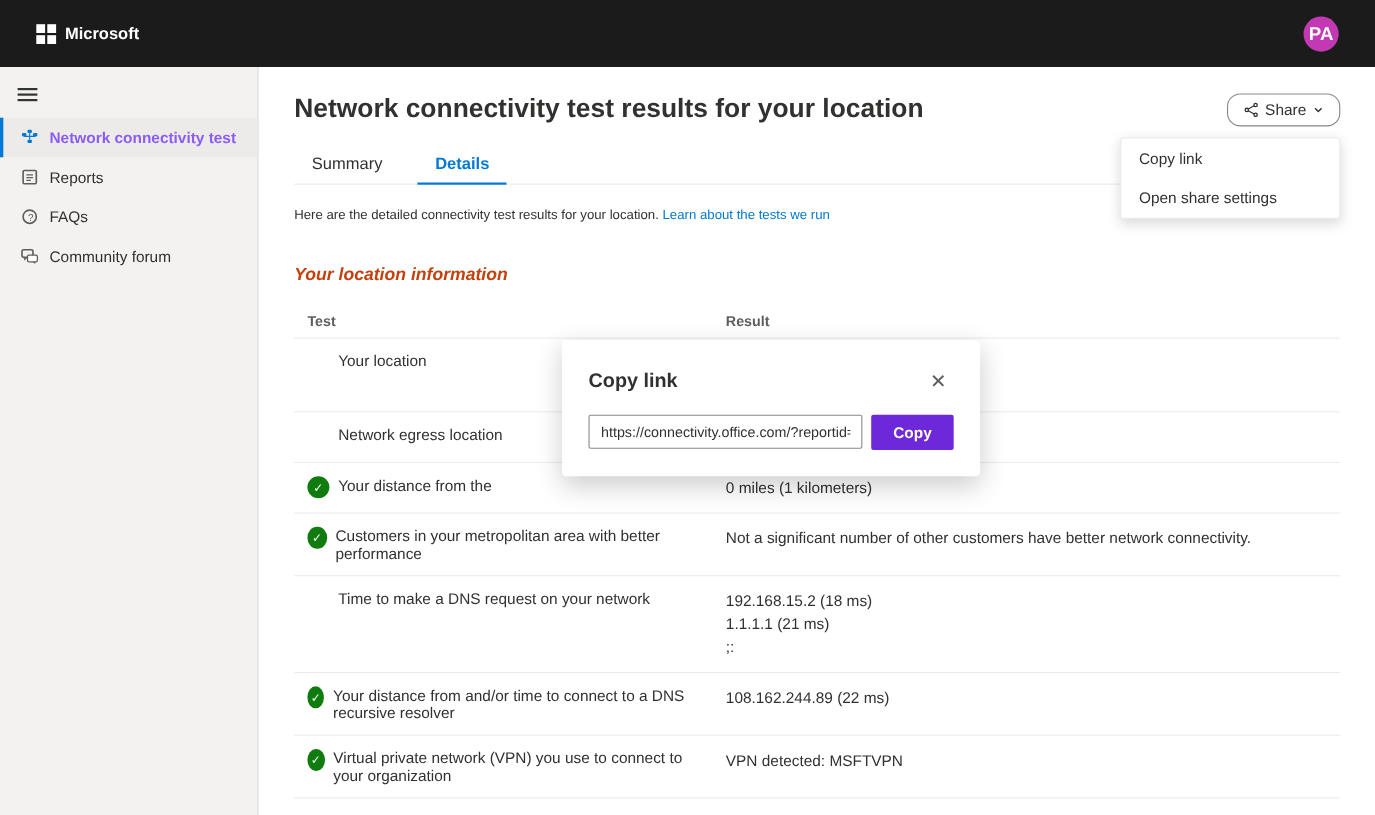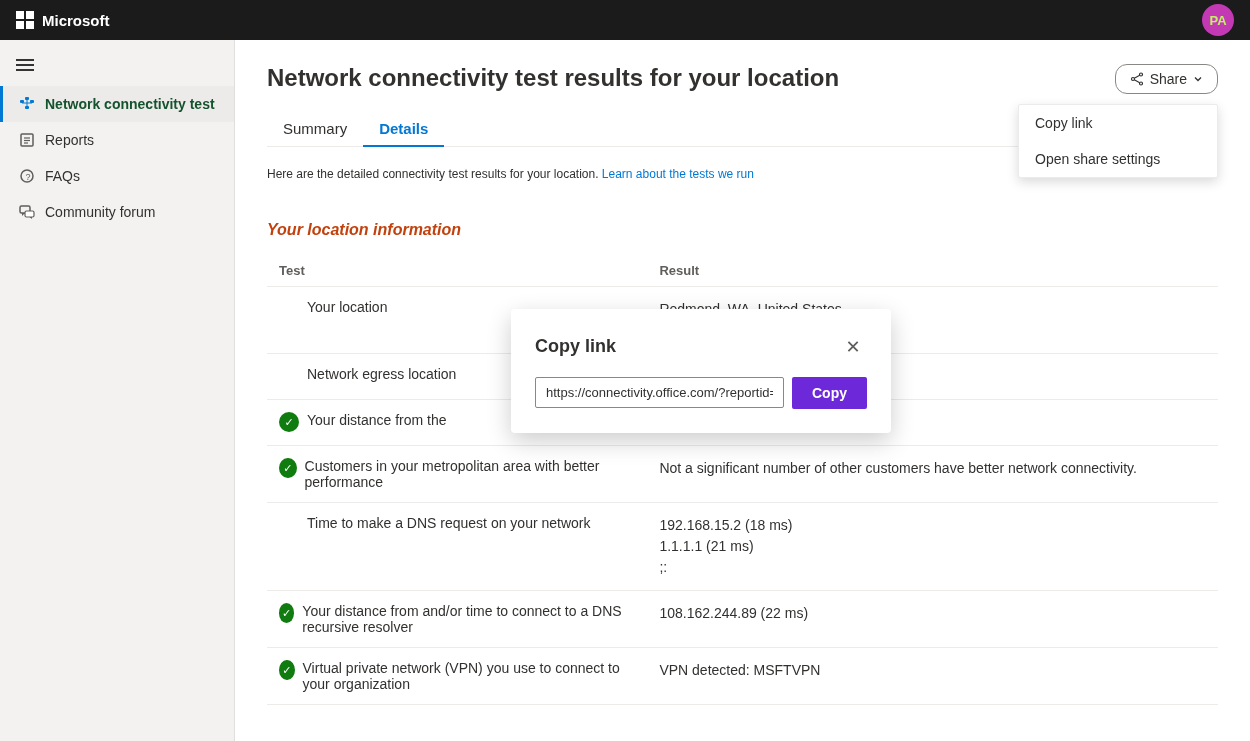--- a/index.html
+++ b/index.html
@@ -1,33 +1,33 @@
 <!DOCTYPE html>
 <html><head>
   <meta charset="utf-8">
   <style>
     * { box-sizing: border-box; margin: 0; padding: 0; }
     body { font-family: 'Segoe UI', sans-serif; background: #f3f2f1; display: flex; flex-direction: column; height: 741px; overflow: hidden; }
 
     
     .topbar {
       background: #1b1b1b;
-      height: 40px;
+      height: 61px;
       display: flex;
       align-items: center;
       justify-content: space-between;
-      padding: 0 16px;
+      padding: 0 33px;
       flex-shrink: 0;
     }
     .topbar-left { display: flex; align-items: center; gap: 10px; }
     .ms-logo { display: flex; align-items: center; gap: 8px; }
     .ms-grid { display: grid; grid-template-columns: 1fr 1fr; gap: 2px; width: 18px; height: 18px; }
     .ms-grid span { background: white; display: block; }
     .ms-name { color: white; font-size: 15px; font-weight: 600; }
-    .avatar { width: 32px; height: 32px; border-radius: 50%; background: #c239b3; display: flex; align-items: center; justify-content: center; color: #bef264; font-size: 13px; font-weight: 600; }
+    .avatar { width: 32px; height: 32px; border-radius: 50%; background: #c239b3; display: flex; align-items: center; justify-content: center; color: #ffffff; font-size: 17px; font-weight: 600; }
 
     
     .layout { display: flex; flex: 1; overflow: hidden; }
 
     
     .sidebar {
       width: 235px;
       background: #f3f2f1;
       flex-shrink: 0;
       padding-top: 8px;
@@ -43,38 +43,38 @@
       padding: 10px 16px;
       cursor: pointer;
       font-size: 14px;
       color: #323130;
       text-decoration: none;
       border-left: 3px solid transparent;
     }
     .sidebar-item.active {
       background: #edebe9;
       border-left: 3px solid #0078d4;
-      color: #14532d;
+      color: #8b5cf6;
       font-weight: 600;
     }
     .sidebar-icon { width: 16px; height: 16px; display: flex; align-items: center; justify-content: center; flex-shrink: 0; }
 
     
     .main {
       flex: 1;
       background: white;
       overflow-y: auto;
       padding: 24px 32px;
       position: relative;
     }
 
     .page-title { font-size: 24px; font-weight: 600; color: #323130; margin-bottom: 20px; }
 
     
-    .tabs { display: flex; gap: 0; border-bottom: 1px solid #edebe9; margin-bottom: 20px; }
+    .tabs { display: flex; gap: 16px; border-bottom: 1px solid #edebe9; margin-bottom: 20px; }
     .tab {
       padding: 8px 16px;
       font-size: 15px;
       cursor: pointer;
       color: #323130;
       border-bottom: 2px solid transparent;
       margin-bottom: -1px;
     }
     .tab.active { color: #0078d4; border-bottom: 2px solid #0078d4; font-weight: 600; }
 

